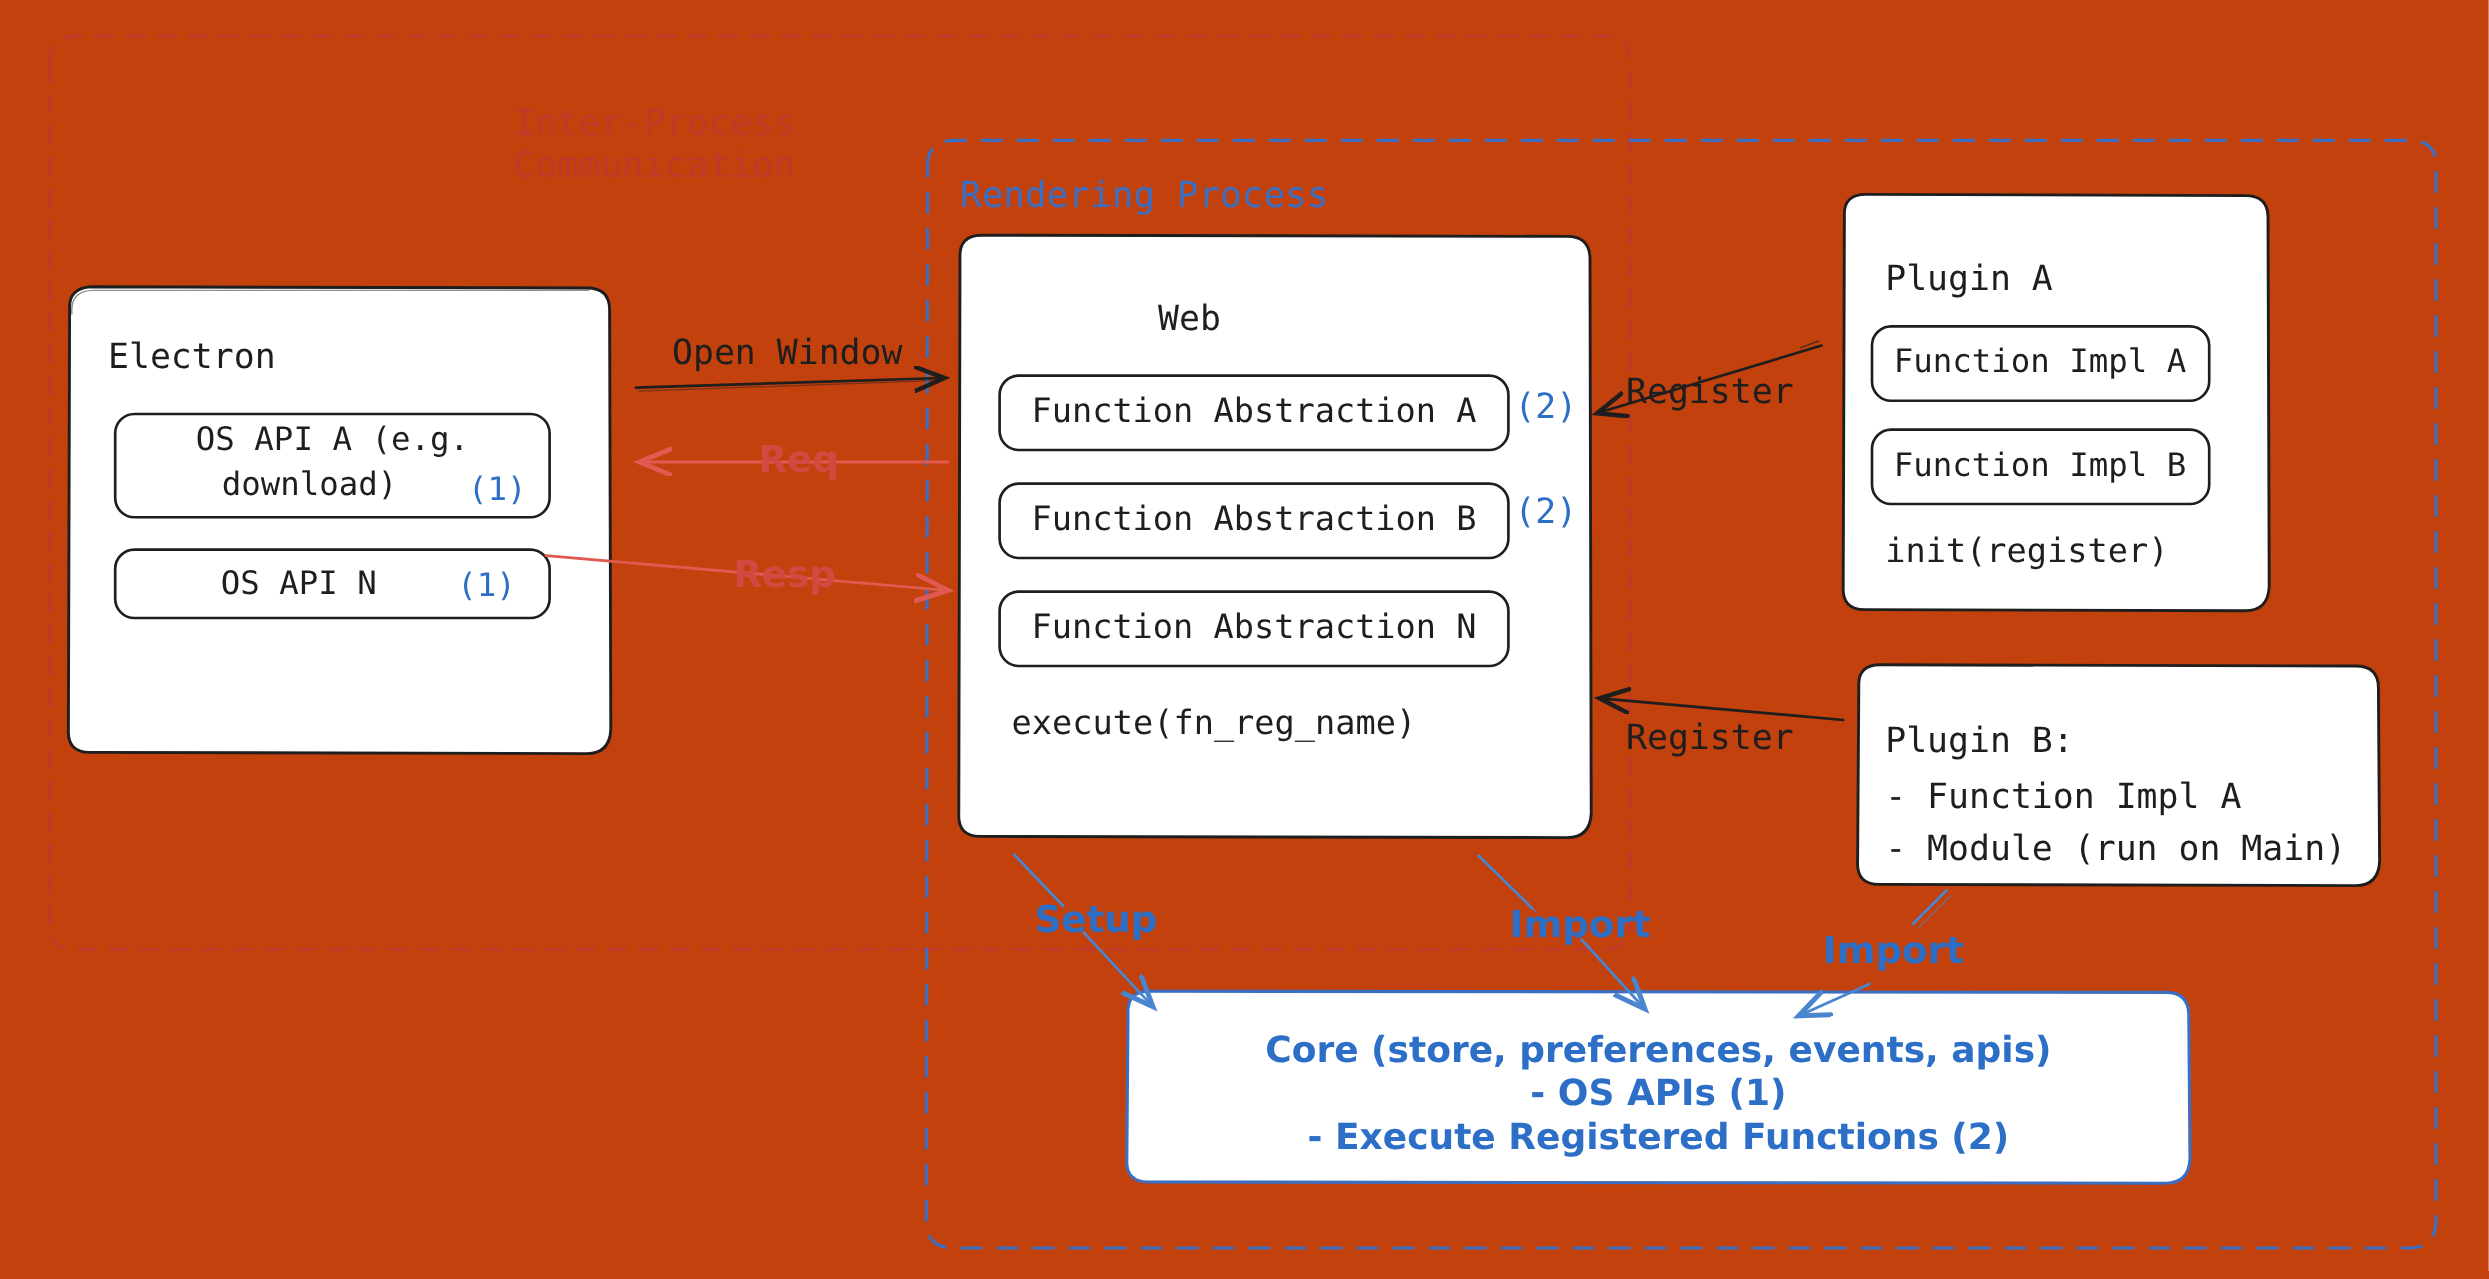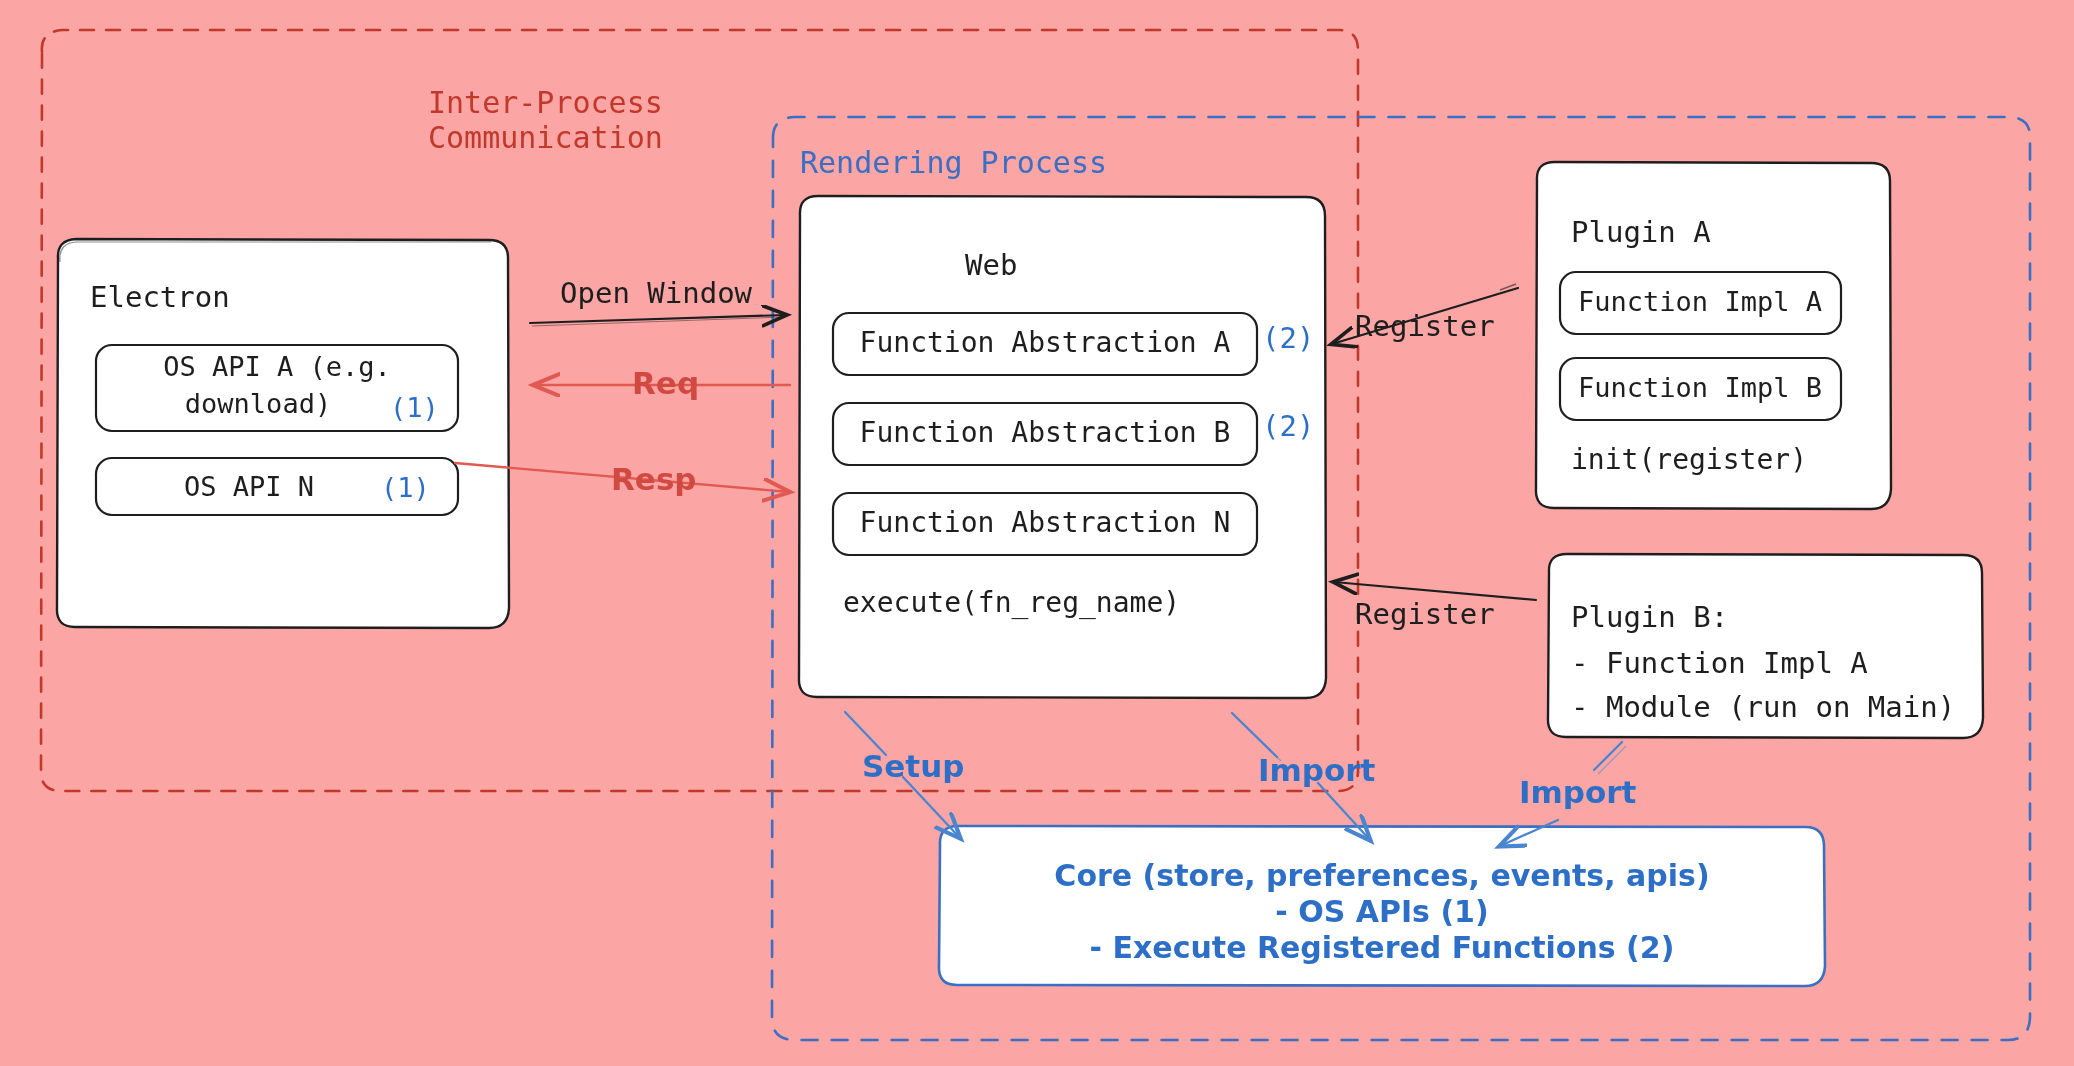--- a/index.html
+++ b/index.html
@@ -10,21 +10,21 @@
   body {
     width: 2074px;
     height: 1066px;
     overflow: hidden;
     font-family: "DejaVu Sans Mono", "Liberation Mono", monospace;
   }
   #diagram-root {
     position: relative;
     width: 2074px;
     height: 1066px;
-    background: #fca5a5;
+    background: #c2410c;
   }
   svg.layer {
     position: absolute;
     top: 0;
     left: 0;
     width: 2074px;
     height: 1066px;
     overflow: visible;
   }
   .mono {

